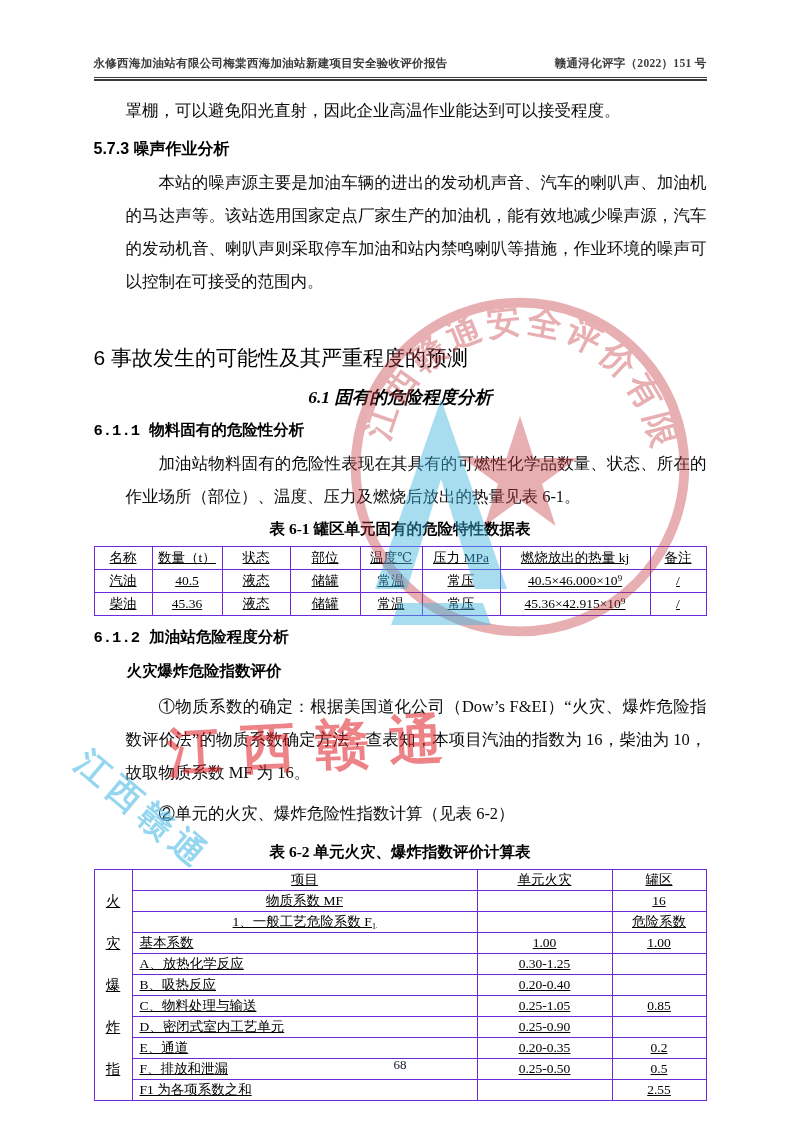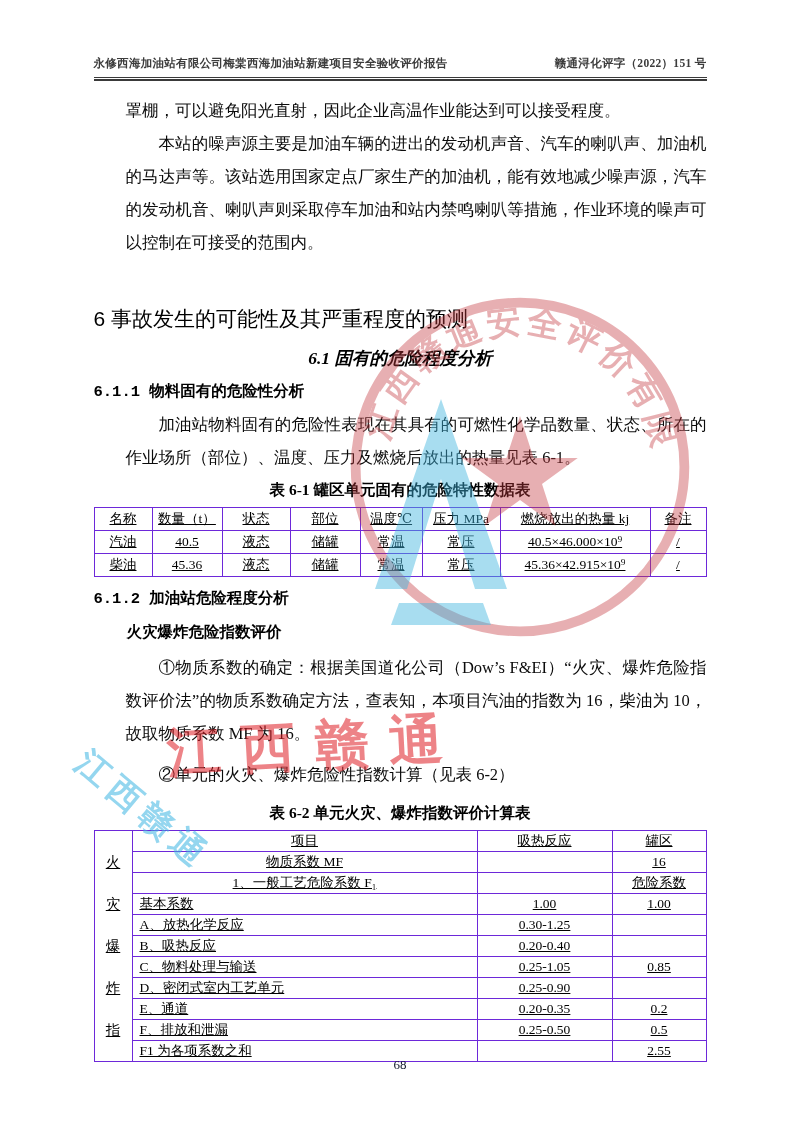--- a/index.html
+++ b/index.html
@@ -64,20 +64,21 @@
   <div class="content">
 
     <div class="hdr-row">
       <span>永修西海加油站有限公司梅棠西海加油站新建项目安全验收评价报告</span>
       <span>赣通浔化评字（2022）151 号</span>
     </div>
     <div class="hdr-rule"></div>
 
     <p class="body-p mt">罩棚，可以避免阳光直射，因此企业高温作业能达到可以接受程度。</p>
 
+    <div class="h-small">5.7.3 噪声作业分析</div>
 
     <p class="body-p indent">本站的噪声源主要是加油车辆的进出的发动机声音、汽车的喇叭声、加油机的马达声等。该站选用国家定点厂家生产的加油机，能有效地减少噪声源，汽车的发动机音、喇叭声则采取停车加油和站内禁鸣喇叭等措施，作业环境的噪声可以控制在可接受的范围内。</p>
 
     <div class="h-big">6 事故发生的可能性及其严重程度的预测</div>
     <div class="h-mid">6.1 固有的危险程度分析</div>
     <div class="h-sub">6.1.1 物料固有的危险性分析</div>
 
     <p class="body-p indent" style="margin-top:6px;">加油站物料固有的危险性表现在其具有的可燃性化学品数量、状态、所在的作业场所（部位）、温度、压力及燃烧后放出的热量见表 6-1。</p>
 
     <div class="tbl-caption" style="margin-top:6px;">表 6-1 罐区单元固有的危险特性数据表</div>
@@ -143,21 +144,21 @@
       <colgroup>
         <col style="width:38px">
           <col style="width:345px">
           <col style="width:135px">
           <col>
       </colgroup>
       <tbody>
           <tr>
             <td rowspan="11" class="side-cell">火<br>灾<br>爆<br>炸<br>指</td>
             <td class="center">项目</td>
-            <td class="center">吸热反应</td>
+            <td class="center">单元火灾</td>
             <td class="center">罐区</td>
           </tr>
           <tr>
             <td class="center">物质系数 MF</td>
             <td class="center"></td>
             <td class="center">16</td>
           </tr>
           <tr>
             <td class="center">1、一般工艺危险系数 F₁</td>
             <td class="center"></td>

